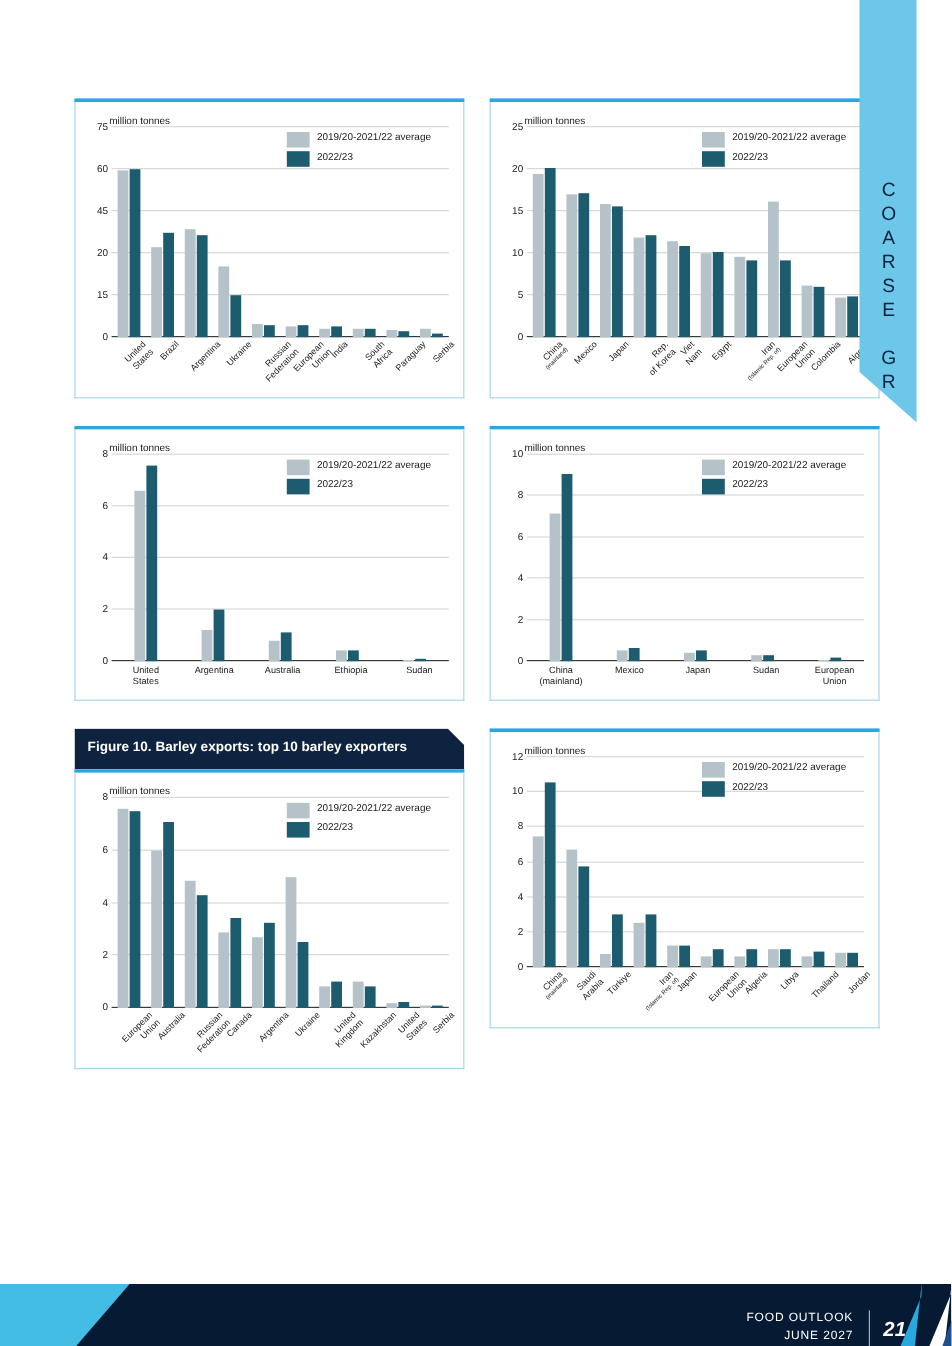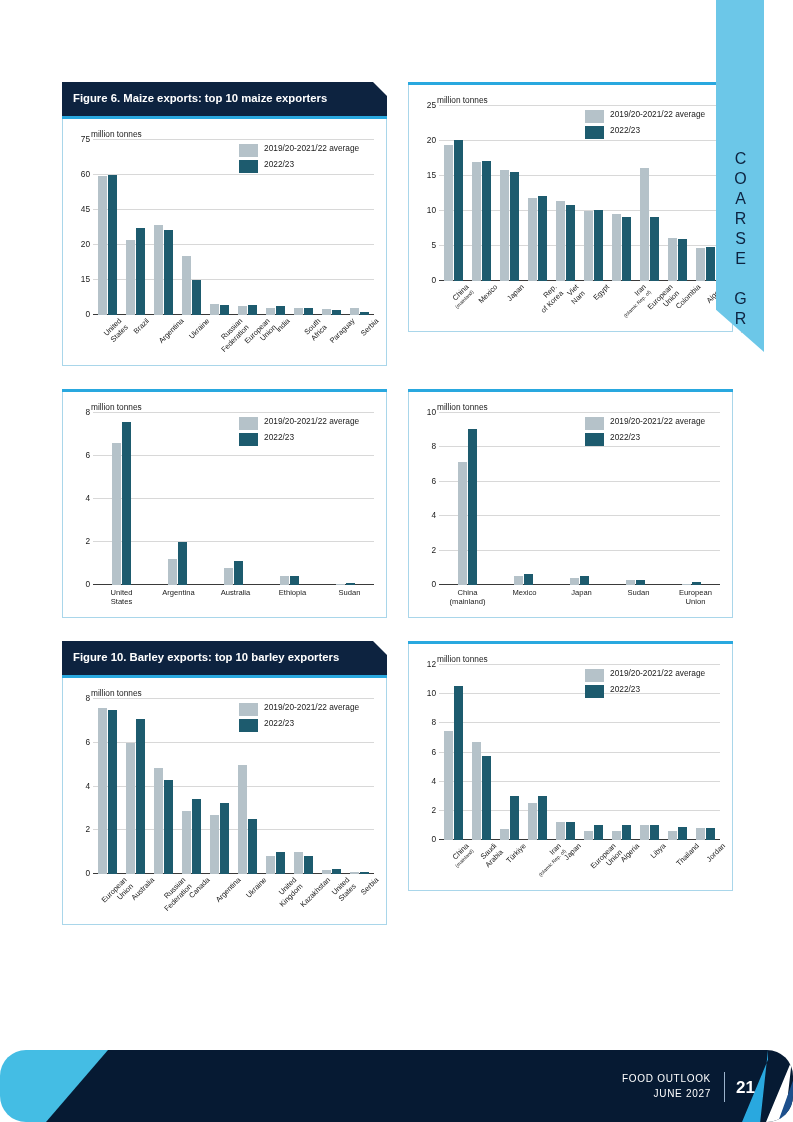--- a/index.html
+++ b/index.html
@@ -66,48 +66,47 @@
   .xl .t{
     position:absolute;left:50%;top:2px;transform-origin:right top;
     transform:translateX(-50%) rotate(-45deg);
     font-size:7.4px;color:#1a1a1a;white-space:nowrap;line-height:1.2;text-align:right;
   }
   .xlabels.flat .xl .t{
     transform:translateX(-50%);text-align:center;font-size:7.6px;top:3px;
   }
   .xl .t .sub{display:block;font-size:5px;line-height:1.1;}
   
-  .footer{position:absolute;left:0;bottom:0;width:793px;height:72px;overflow:hidden;border-radius:26px;}
+  .footer{position:absolute;left:0;bottom:0;width:793px;height:52px;overflow:hidden;}
   .f-navy{position:absolute;left:0;top:0;width:793px;height:72px;background:#061a33;
     clip-path:polygon(92px 0,793px 0,793px 100%,30px 100%);}
   .f-cyan{position:absolute;left:0;top:0;width:200px;height:72px;background:#44bde4;
     clip-path:polygon(0 0,108px 0,46px 100%,0 100%);}
   .f-stripe{position:absolute;top:0;height:72px;}
   .f-s1{left:742px;width:26px;background:#29a8df;
     clip-path:polygon(30px 0,100% 0,70% 100%,0 100%);}
   .f-s2{left:766px;width:27px;background:#ffffff;
     clip-path:polygon(30px 0,100% 0,70% 100%,0 100%);}
   .f-s3{left:778px;width:20px;background:#1d4f8c;
     clip-path:polygon(26px 0,100% 0,70% 100%,0 100%);}
   .f-text{position:absolute;right:82px;top:22px;text-align:right;color:#ffffff;
     font-size:10px;letter-spacing:.7px;line-height:1.45;}
   .f-div{position:absolute;right:68px;top:22px;width:1px;height:30px;background:#9bb3cc;}
-  .f-page{position:absolute;right:38px;top:28px;color:#ffffff;font-size:17px;font-weight:bold;}
+  .f-page{position:absolute;right:38px;top:28px;color:#ffffff;font-size:17px;font-weight:bold;font-style:italic;}
 </style>
 </head>
 <body>
 
 <div class="side-tab">
   <span class="side-tab-label">COARSE GRAINS</span>
 </div>
 
 <div class="grid">
   <div class="row">
     <div class="card">
-      <div class="card-head">Figure 6. Maize exports: top 10 maize exporters</div>
       <div class="accent"></div>
       <div class="card-body">
         <div class="unit">million tonnes</div>
         <div class="plot">
             <div class="axis-area">
               <div class="gridline base" style="bottom: 0%;">
                 <span class="ytick">0</span>
               </div>
               <div class="gridline" style="bottom: 20%;">
                 <span class="ytick">15</span>

